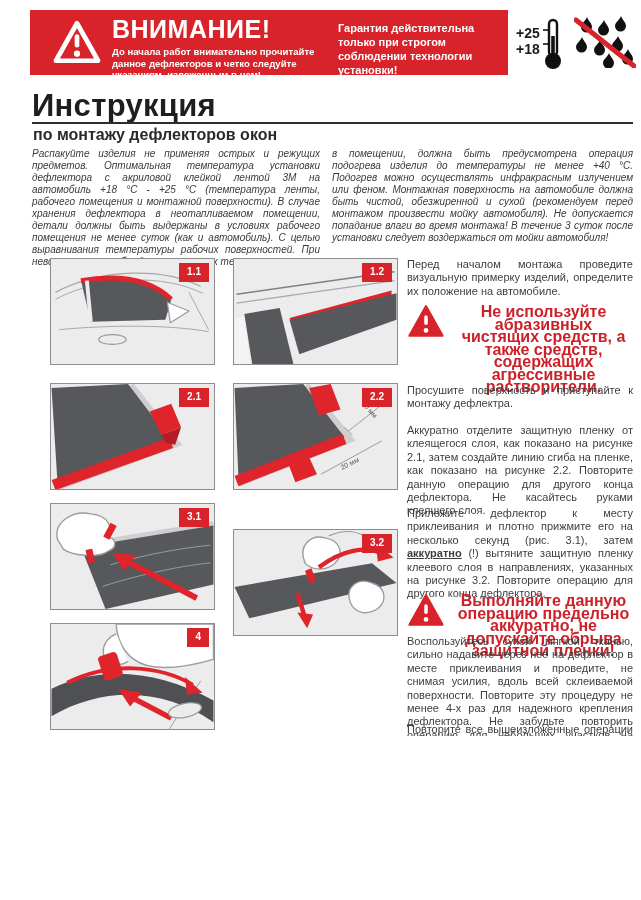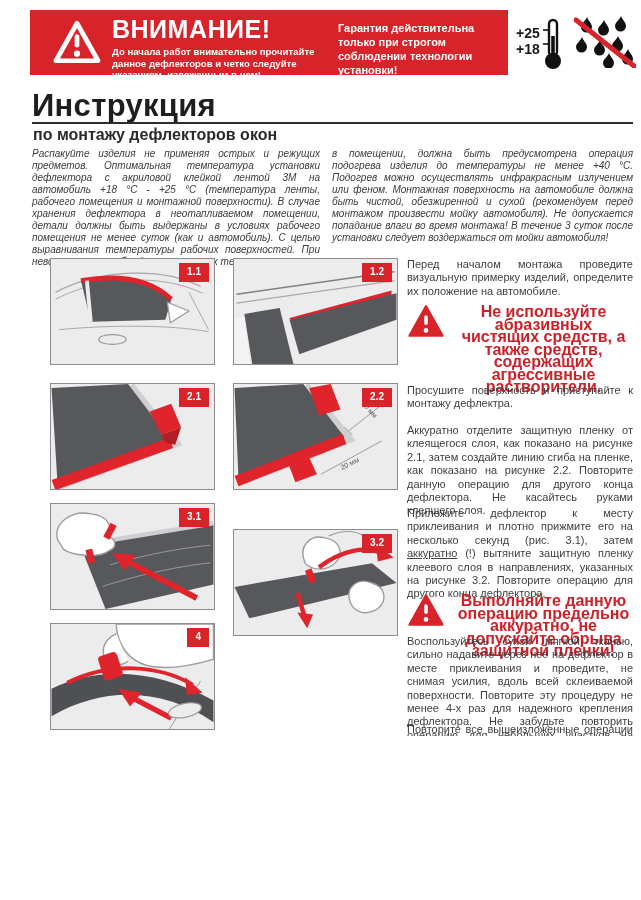--- a/index.html
+++ b/index.html
@@ -34,21 +34,21 @@
         font-size:10px;padding:2px 8px 3px;line-height:14px;}
   .dim-label{position:absolute;font-size:7px;color:#58585a;white-space:nowrap;}
 
   
   .step{left:407px;width:226px;font-size:11px;line-height:13.4px;text-align:justify;color:#3d3e40;}
   .warn{left:407px;width:226px;display:flex;gap:9px;align-items:flex-start;}
   .warn svg{flex:0 0 auto;}
   .warn-text{font-size:16px;line-height:12.5px;font-weight:bold;color:#cc2128;text-align:center;padding-top:2px;}
   .imp-text{font-size:10.5px;line-height:13px;font-weight:bold;color:#cc2128;text-align:left;}
   .imp-chip{background:#d946ef;color:#fff;padding:0 3px;}
-  .bold-u{font-weight:normal;text-decoration:underline;}
+  .bold-u{font-weight:bold;text-decoration:underline;}
 
   
   .watermark{left:412px;top:843px;font-size:38px;font-weight:bold;letter-spacing:-1px;z-index:6;
              background:linear-gradient(115deg,#c4565e 0%,#c4565e 32%,#5b87aa 58%,#5b87aa 100%);
              -webkit-background-clip:text;background-clip:text;color:transparent;opacity:.92;}
   .side-code{left:572px;top:806px;width:92px;text-align:center;font-size:9px;color:#4b4b4d;
              transform:rotate(-90deg);letter-spacing:.3px;}
 </style>
 </head>
 <body>

